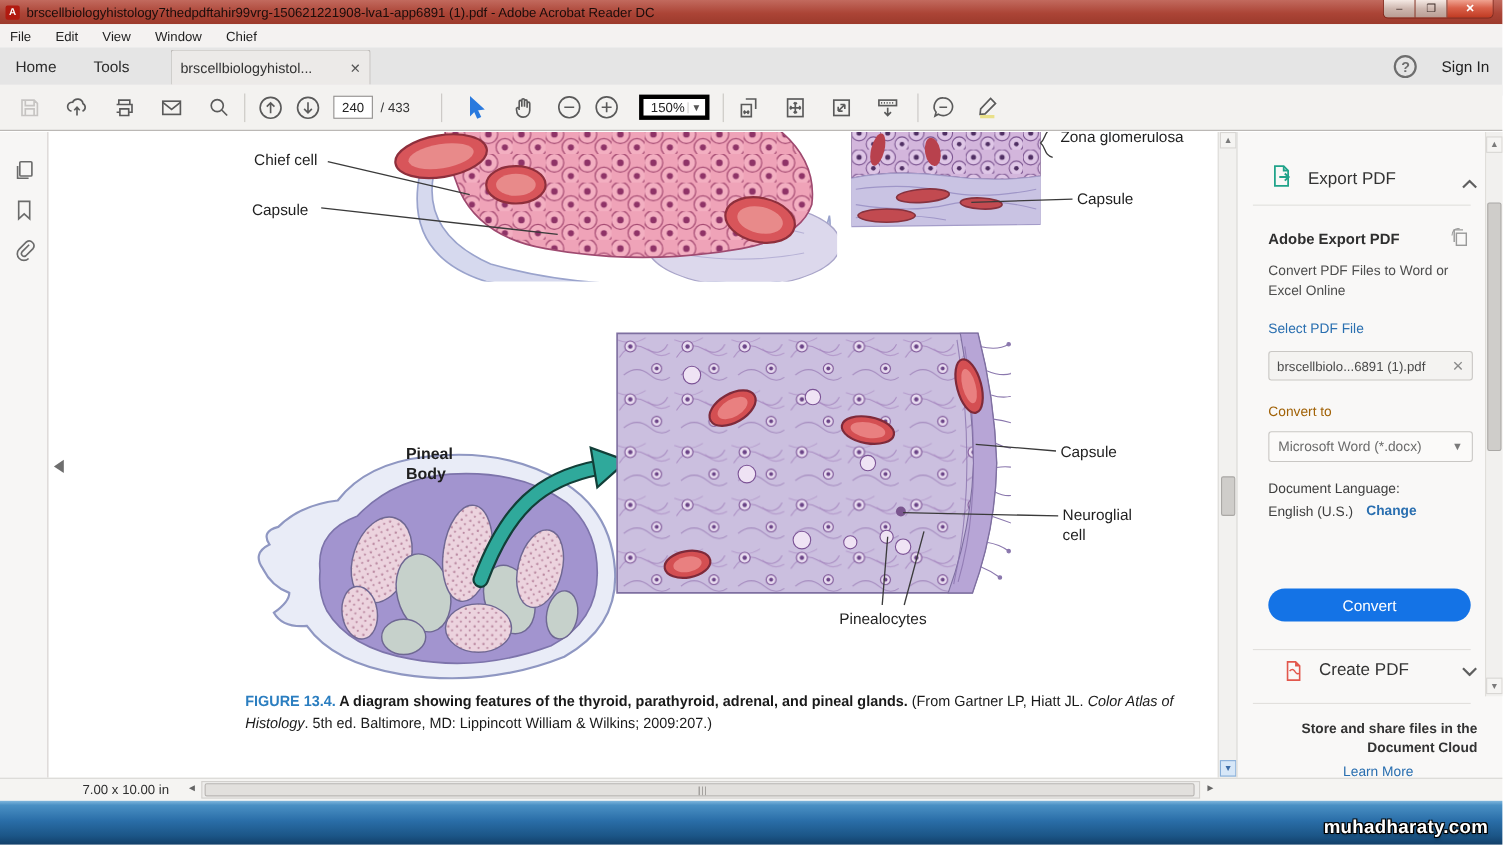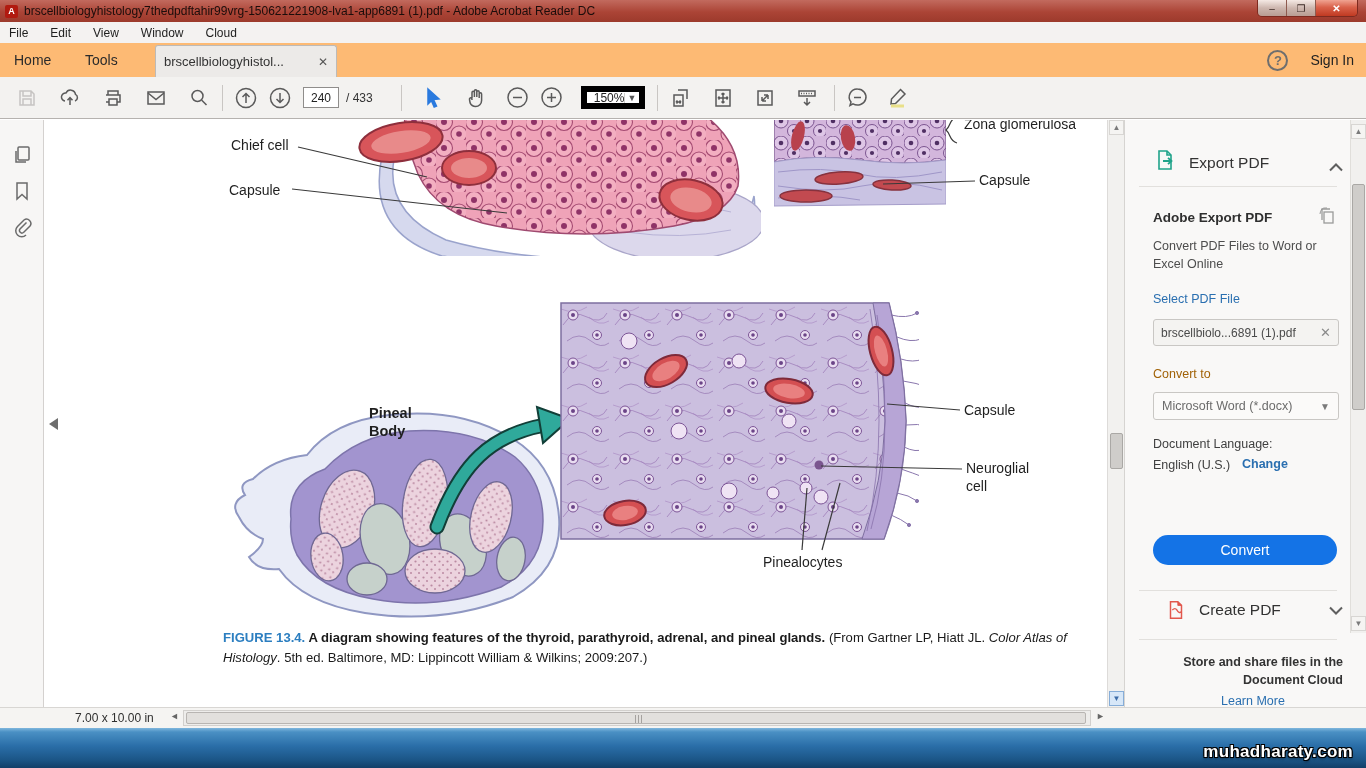--- a/index.html
+++ b/index.html
@@ -20,42 +20,42 @@
   .winbtn { width:29px; height:16px; display:flex; align-items:center; justify-content:center;
     font-size:10px; color:#3c2a26; background:linear-gradient(180deg,#f5e9e4,#cdb6ae 50%,#b99d93); border-right:1px solid #8d5a4e; }
   .winbtn.close { width:41px; background:linear-gradient(180deg,#f0a391,#d9614a 45%,#c03a22); color:#fff; font-weight:bold; border-right:none; }
 
   
   .menubar { position:absolute; left:0; top:22px; width:1366px; height:21px; background:#f4f2f1;
     display:flex; align-items:center; gap:22px; padding-left:9px; font-size:12px; color:#1e1e1e; }
   .menubar span { cursor:default; }
 
   
-  .tabbar { position:absolute; left:0; top:43px; width:1366px; height:44px; background:#fdba74; }
+  .tabbar { position:absolute; left:0; top:43px; width:1366px; height:44px; background:#e5e5e5; }
   .tab-static { position:absolute; top:0; height:34px; display:flex; align-items:center; font-size:14px; color:#2b2b2b; }
   .doctab { position:absolute; left:155px; top:2px; width:182px; height:32px; background:#eceae8;
     border:1px solid #bdbab7; border-bottom:none; border-radius:3px 3px 0 0;
     display:flex; align-items:center; padding:0 8px; font-size:13px; color:#333; }
   .doctab .x { margin-left:auto; color:#555; font-size:12px; }
   .signin-row { position:absolute; right:12px; top:0; height:34px; display:flex; align-items:center; gap:22px; }
   .helpcirc { width:21px; height:21px; border-radius:50%; border:2px solid #6e6e6e; color:#6e6e6e;
     font-size:13px; font-weight:bold; display:flex; align-items:center; justify-content:center; }
   .signin { font-size:14px; color:#222; }
 
   
   .toolbar { position:absolute; left:0; top:77px; width:1366px; height:42px; background:#f3f2f0;
     border-bottom:1px solid #b5b2af; display:flex; align-items:center; }
   .tbtn { width:34px; height:34px; display:flex; align-items:center; justify-content:center; border-radius:3px; }
   .tbtn svg { stroke:#5a5a5a; fill:none; stroke-width:1.5; }
   .tbtn.disabled svg { stroke:#c6c4c2; }
   .tdiv { width:1px; height:26px; background:#c9c6c3; margin:0 6px; }
   .pagebox { width:36px; height:21px; border:1px solid #8f8d8b; background:#fff; font-size:12px;
     text-align:center; color:#222; font-family:"Liberation Sans",sans-serif; }
   .pagetotal { font-size:12px; color:#333; margin:0 10px 0 7px; white-space:nowrap; }
-  .zoombox { width:64px; height:23px; border:6px solid #000000; background:#fff; display:flex; align-items:center; font-size:12px; color:#222; }
+  .zoombox { width:64px; height:23px; border:4px solid #000000; background:#fff; display:flex; align-items:center; font-size:12px; color:#222; }
   .zoombox .zv { flex:1; padding-left:7px; }
   .zoombox .zc { width:16px; border-left:1px solid #d0cecb; color:#555; font-size:9px; text-align:center; }
 
   
   .main { position:absolute; left:0; top:120px; width:1366px; height:587px; }
   .leftrail { position:absolute; left:0; top:0; width:44px; height:587px; background:#f7f6f5; border-right:1px solid #d4d1cf; }
   .railbtn { position:absolute; left:11px; width:22px; height:22px; }
   .railbtn svg { stroke:#6b6b6b; fill:none; stroke-width:1.5; }
   .docpane { position:absolute; left:45px; top:0; width:1062px; height:587px; background:#fff; overflow:hidden; }
   .lbl { position:absolute; font-size:14px; color:#1f1f1f; white-space:pre-line; line-height:1.25; }
@@ -119,21 +119,21 @@
       <div class="winbtn">❐</div>
       <div class="winbtn close">✕</div>
     </div>
   </div>
 
   <div class="menubar">
     <span>File</span>
     <span>Edit</span>
     <span>View</span>
     <span>Window</span>
-    <span>Cloud</span>
+    <span>Chief</span>
   </div>
 
   <div class="tabbar">
     <div class="tab-static" style="left:14px;">Home</div>
     <div class="tab-static" style="left:85px;">Tools</div>
     <div class="doctab">
       <span>brscellbiologyhistol...</span>
       <span class="x">✕</span>
     </div>
     <div class="signin-row">

